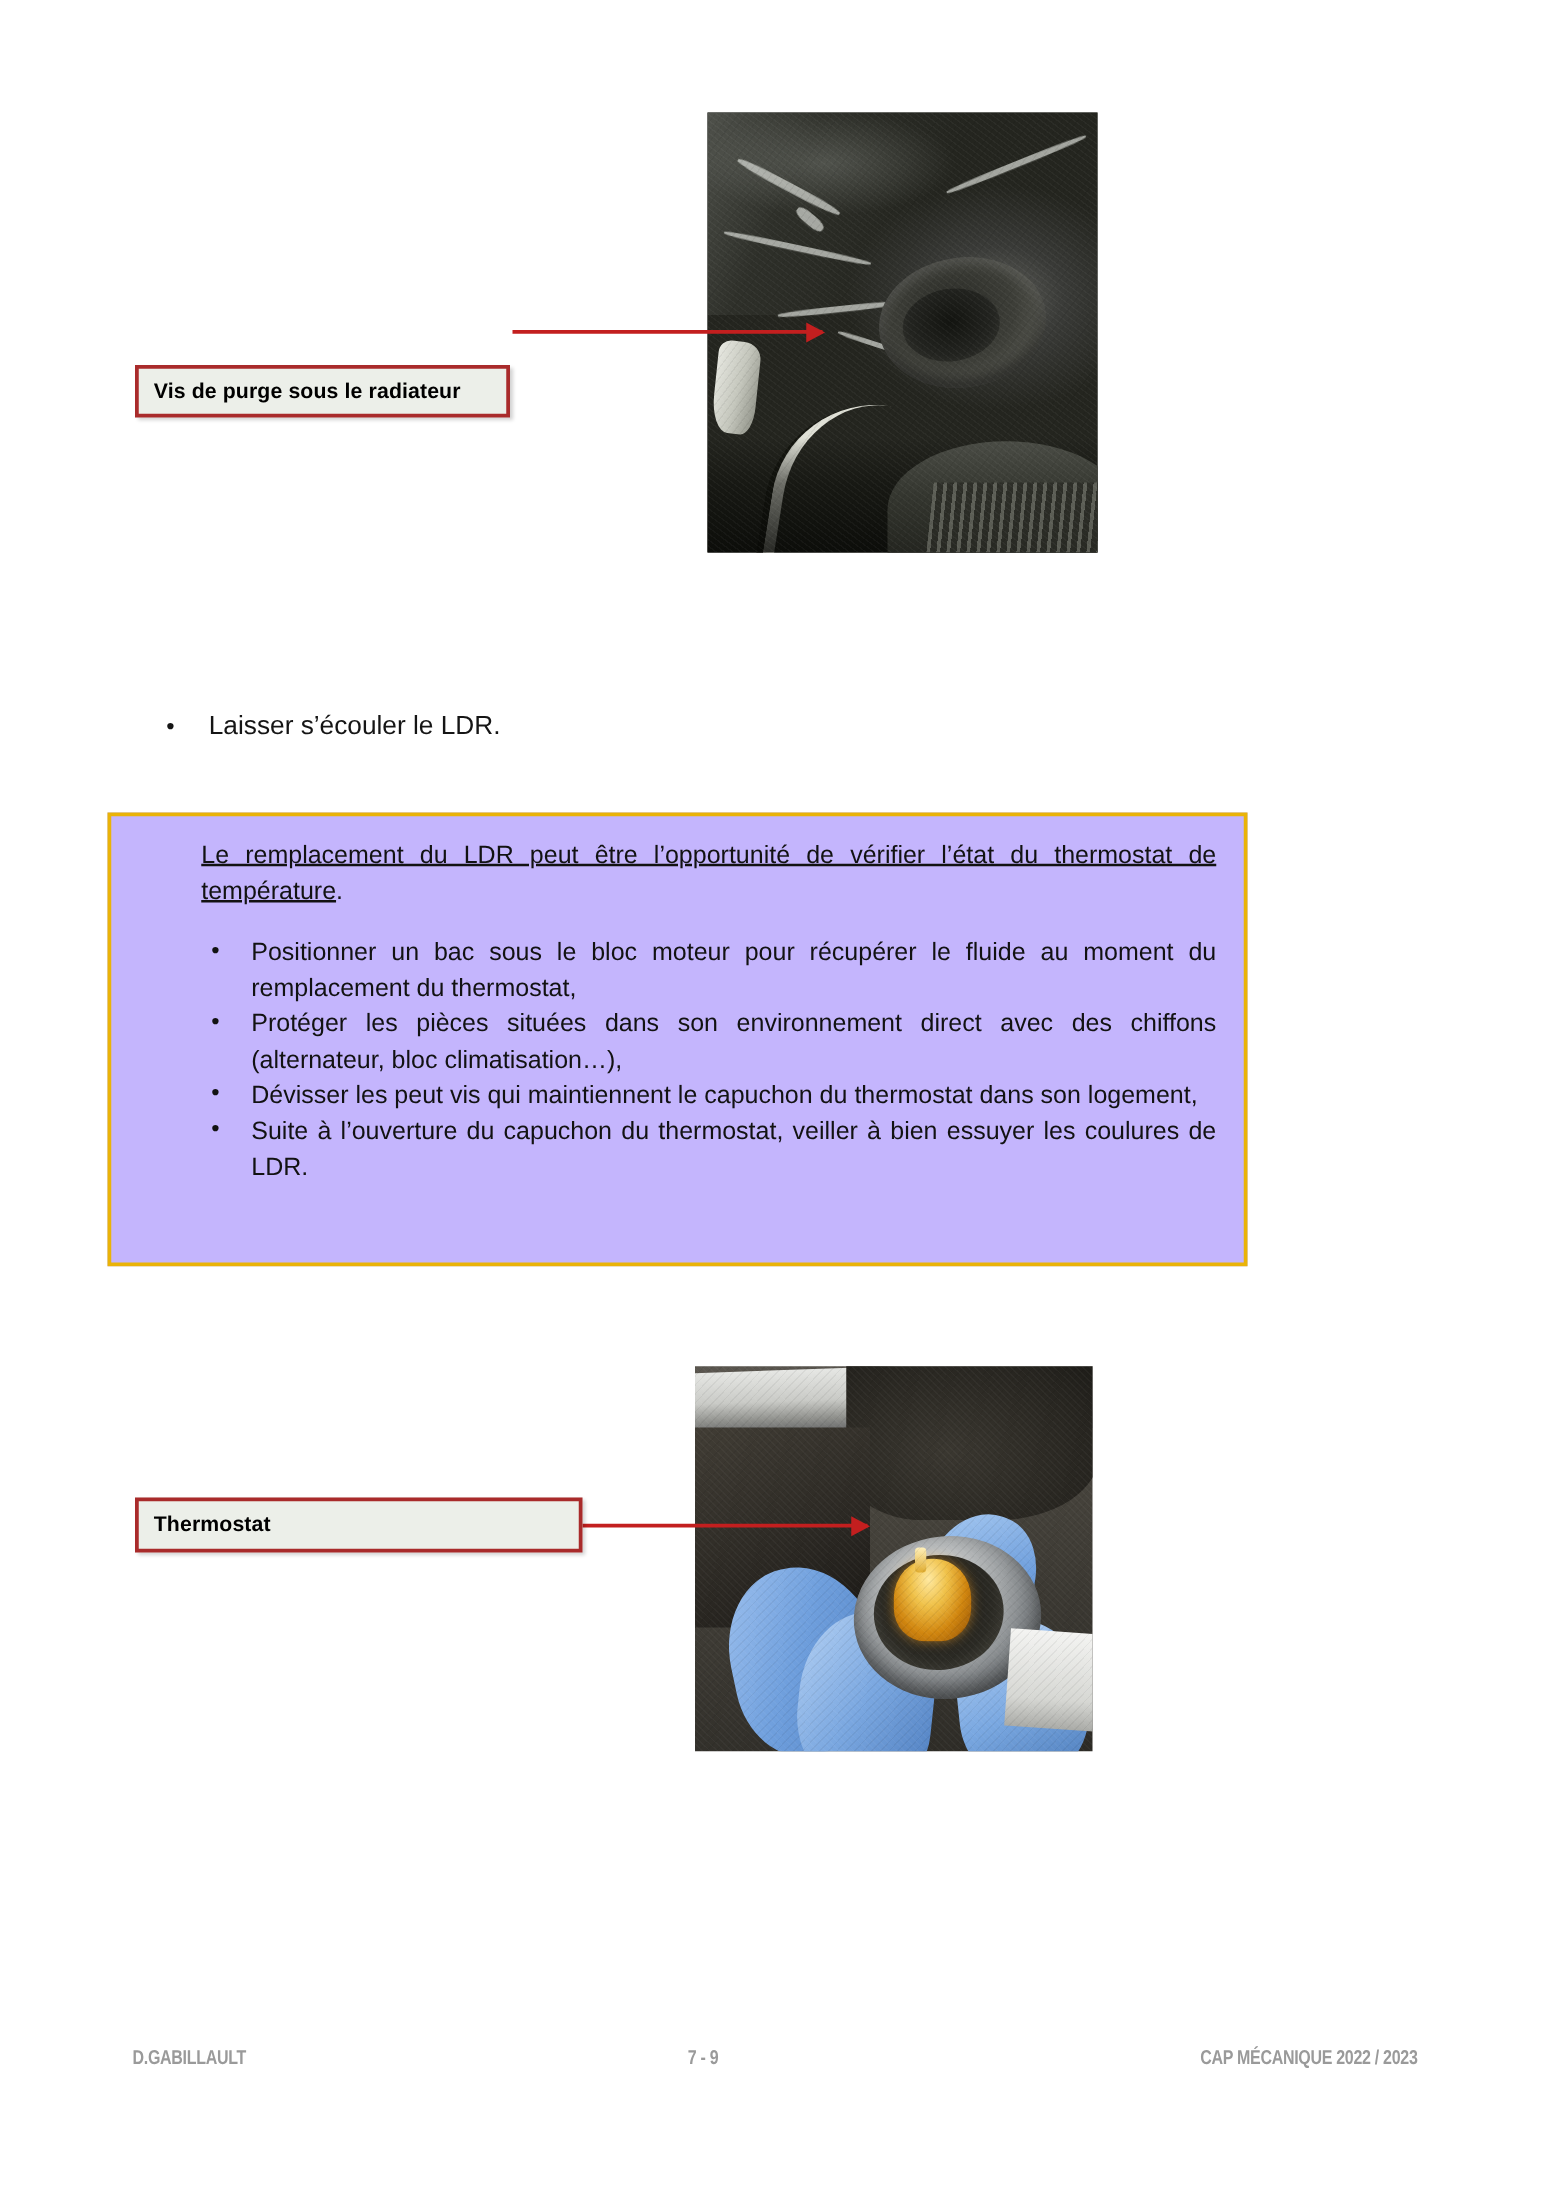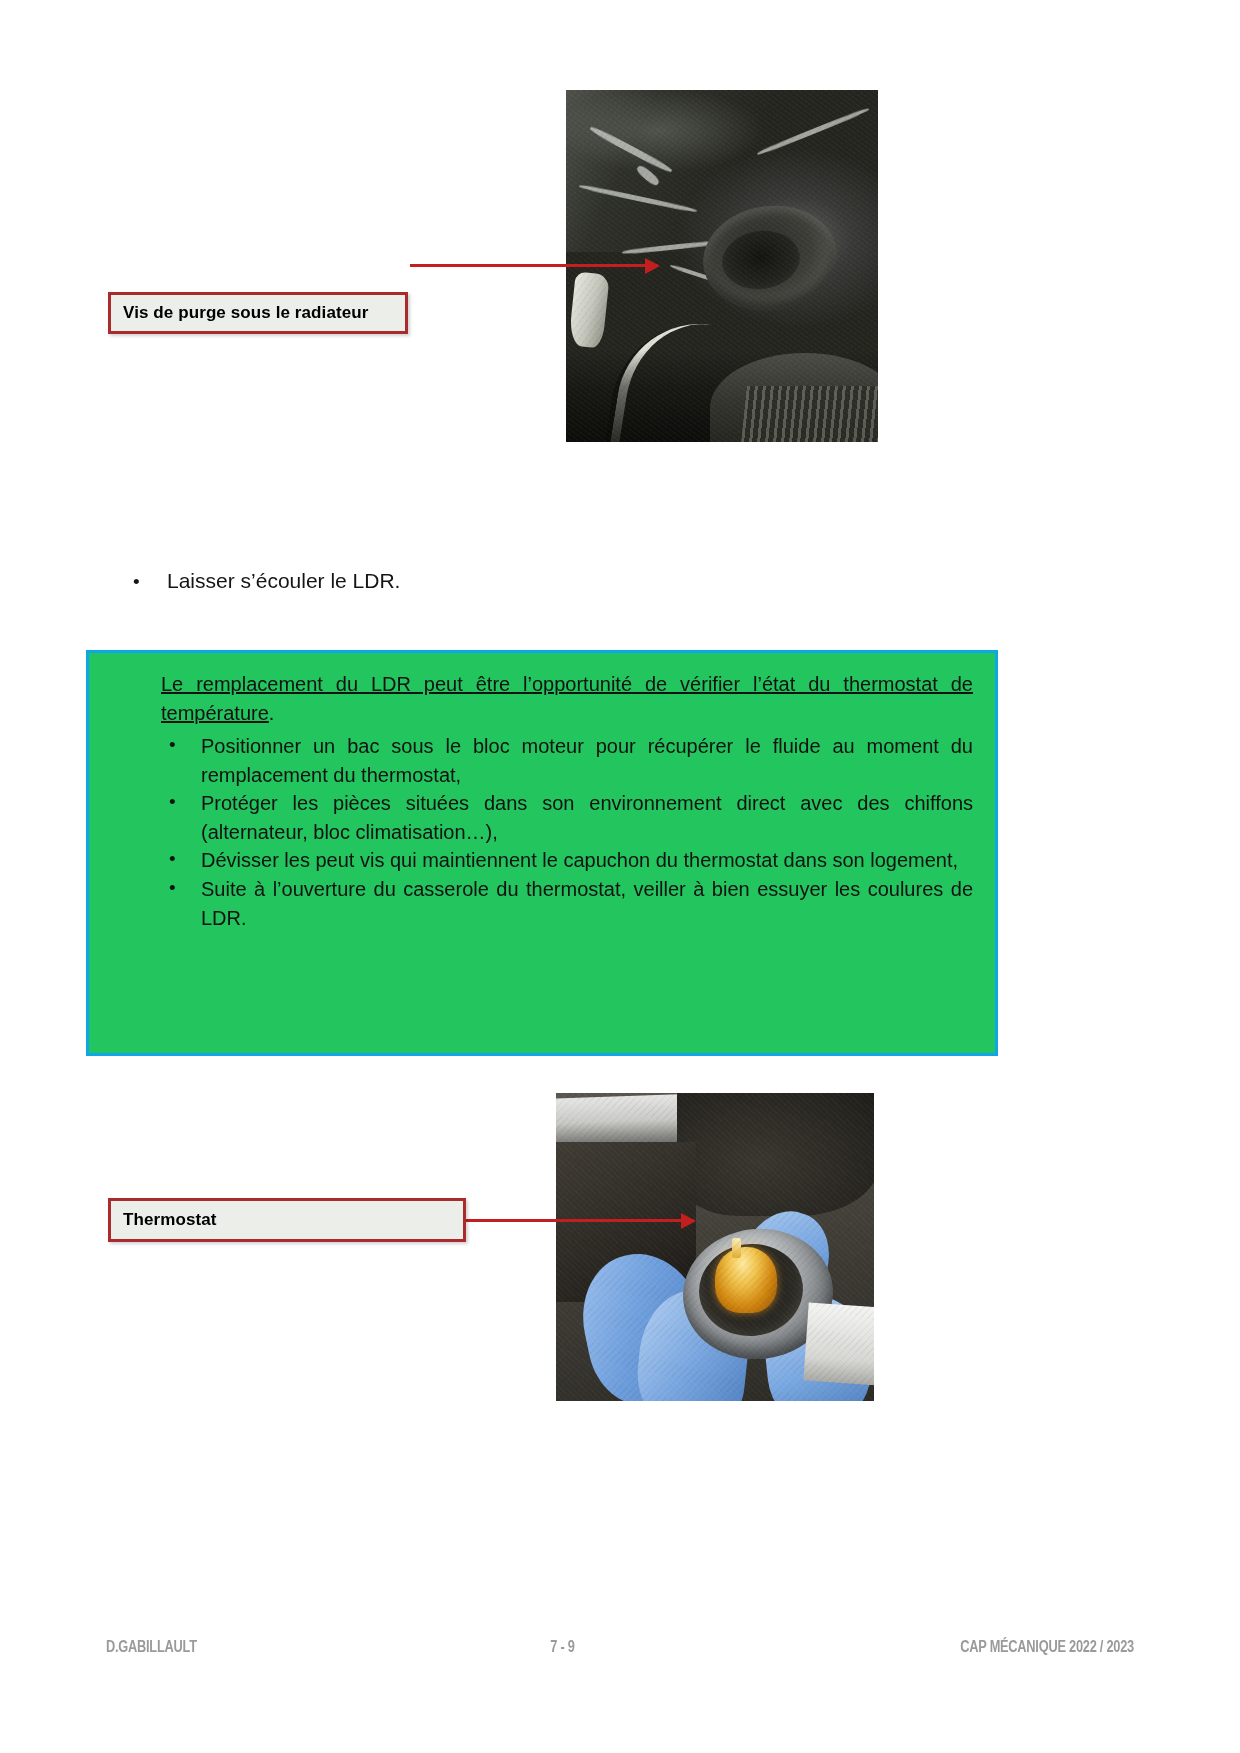--- a/index.html
+++ b/index.html
@@ -261,39 +261,39 @@
     line-height: 1;
   }
   .outer-bullet .txt { line-height: 1.25; }
 
   
   .redbox {
     position: absolute;
     left: 86px;
     top: 650px;
     width: 912px;
-    height: 406px;
+    height: 363px;
     box-sizing: border-box;
-    border: 3px solid #0ea5e9;
-    background: #22c55e;
+    border: 3px solid #eab308;
+    background: #c4b5fd;
   }
   .redbox-inner {
     padding: 17px 22px 10px 72px;
   }
   .rb-head {
     font-size: 20px;
     color: #121212;
     line-height: 1.45;
     text-align: justify;
     margin: 0 0 2px 0;
   }
   .rb-head .u { text-decoration: underline; }
   .rb-list {
     list-style: none;
-    margin: 4px 0 0 0;
+    margin: 20px 0 0 0;
     padding: 0;
   }
   .rb-list li {
     position: relative;
     padding-left: 40px;
     font-size: 20px;
     color: #121212;
     line-height: 1.43;
     text-align: justify;
     text-justify: inter-word;
@@ -362,21 +362,21 @@
     <span class="txt">Laisser s’écouler le LDR.</span>
   </div>
 
   <div class="redbox">
     <div class="redbox-inner">
       <p class="rb-head"><span class="u">Le remplacement du LDR peut être l’opportunité de vérifier l’état du thermostat de température</span><span>.</span></p>
       <ul class="rb-list">
         <li>Positionner un bac sous le bloc moteur pour récupérer le fluide au moment du remplacement du thermostat,</li>
         <li>Protéger les pièces situées dans son environnement direct avec des chiffons (alternateur, bloc climatisation…),</li>
         <li>Dévisser les peut vis qui maintiennent le capuchon du thermostat dans son logement,</li>
-        <li>Suite à l’ouverture du casserole du thermostat, veiller à bien essuyer les coulures de LDR.</li>
+        <li>Suite à l’ouverture du capuchon du thermostat, veiller à bien essuyer les coulures de LDR.</li>
       </ul>
     </div>
   </div>
 
   <div class="photo2">
     <div class="ph2-rail"></div>
     <div class="ph2-darktop"></div>
     <div class="ph2-dark-left"></div>
     <div class="ph2-glove-a"></div>
     <div class="ph2-glove-b"></div>

